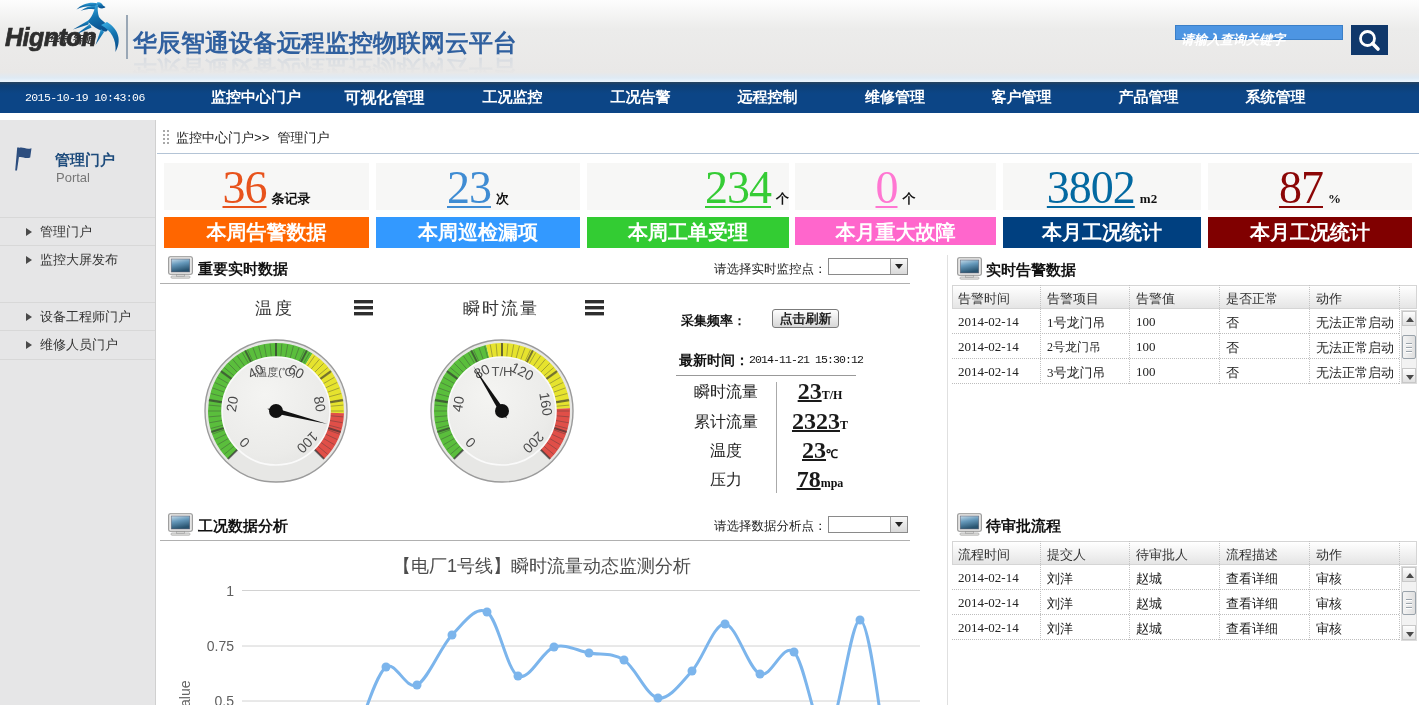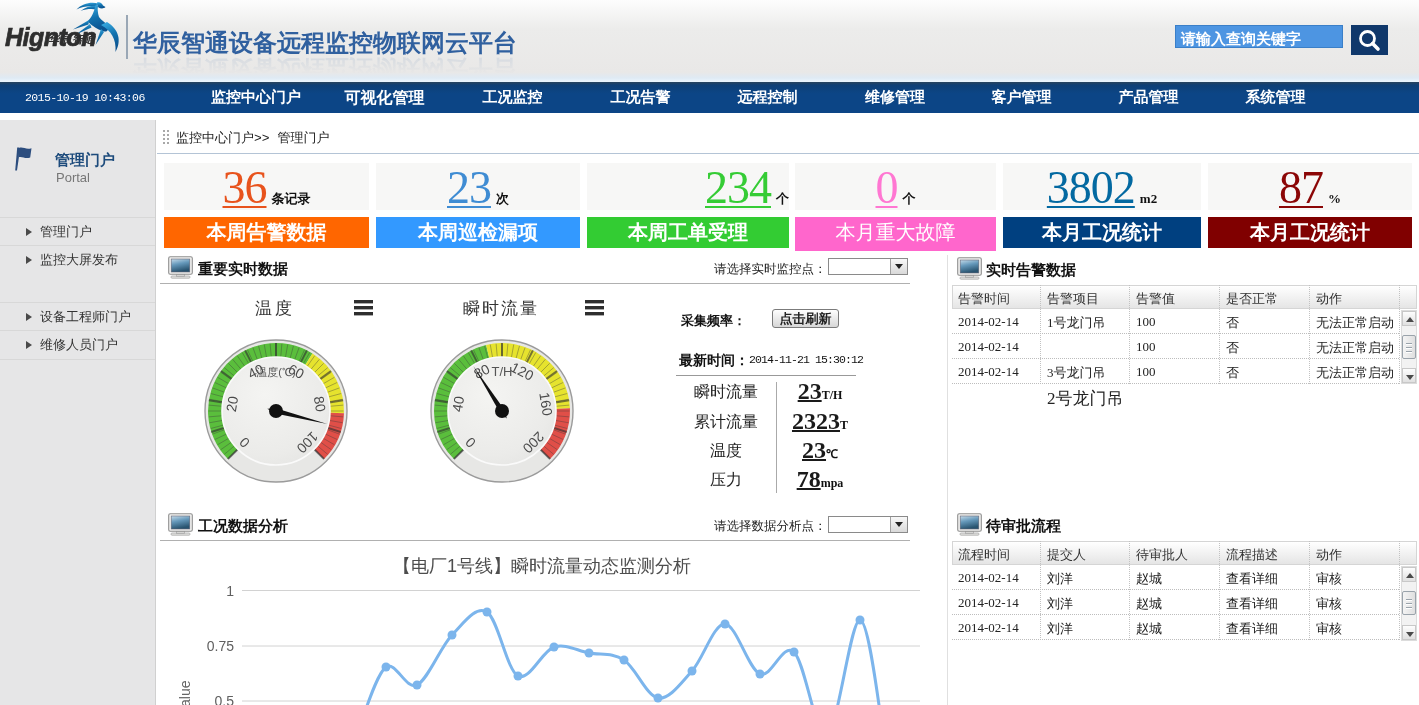--- a/index.html
+++ b/index.html
@@ -32,21 +32,21 @@
 <path d="M19,23 L5,33.5 L20.5,26.5 Z"></path>
 <path d="M30,28 L24.5,44 L33,31 Z"></path>
 <path d="M30,24 C40,29.5 45.5,38 44.5,51 C50.5,40.5 48.5,28.5 36,21 Z"></path>
 </g>
 </svg></div>
   <div class="sans" style="position:absolute;left:5px;top:23px;font-size:25px;font-weight:bold;font-style:italic;color:#2e2e2e;letter-spacing:-0.5px;-webkit-text-stroke:0.7px #2e2e2e;">Hignton</div>
   <div class="sans" style="position:absolute;left:48px;top:32px;font-size:11px;font-weight:bold;font-style:italic;color:#2e2e2e;letter-spacing:1px;">华辰智通</div>
   <div style="position:absolute;left:126px;top:15px;width:2px;height:44px;background:#9aa7b5;"></div>
   <div class="sans" style="position:absolute;left:133px;top:27px;font-size:24px;font-weight:bold;color:#30609f;white-space:nowrap;">华辰智通设备远程监控物联网云平台</div>
   <div class="sans" style="position:absolute;left:133px;top:53px;font-size:24px;font-weight:bold;color:#30609f;white-space:nowrap;transform:scaleY(-1);opacity:0.15;-webkit-mask-image:linear-gradient(to top,rgba(0,0,0,0.9),transparent 65%);">华辰智通设备远程监控物联网云平台</div>
-  <div style="position:absolute;left:1175px;top:25px;width:168px;height:23px;background:#4d95e2;border:1px solid #3a7fc8;box-sizing:border-box;color:#fff;font-size:15px;font-weight:bold;line-height:27px;padding-left:5px;">请输入查询关键字</div>
+  <div style="position:absolute;left:1175px;top:25px;width:168px;height:15px;background:#4d95e2;border:1px solid #3a7fc8;box-sizing:border-box;color:#fff;font-size:13px;font-weight:bold;line-height:27px;padding-left:5px;font-style:italic;">请输入查询关键字</div>
   <div style="position:absolute;left:1351px;top:25px;width:37px;height:30px;background:#10386b;">
     <div style="position:absolute;left:6px;top:3px;"><svg width="24" height="24" viewBox="0 0 24 24">
 <circle cx="10.5" cy="10.5" r="7" fill="none" stroke="#fff" stroke-width="2.8"></circle>
 <line x1="15.6" y1="15.6" x2="21" y2="21" stroke="#fff" stroke-width="3.6" stroke-linecap="round"></line>
 </svg></div>
   </div>
 </div>
 
 <div style="position:absolute;left:0;top:82px;width:1419px;height:31px;background:linear-gradient(180deg,#29445e 0%,#0e4076 10%,#0c4586 38%,#0c4586 100%);">
   <span style="position:absolute;left:25px;top:0;line-height:31px;font-family:'Liberation Mono',monospace;font-size:11.5px;letter-spacing:-0.6px;color:#fff;">2015-10-19 10:43:06</span>
@@ -109,21 +109,21 @@
 <span style="font-family:'Liberation Serif',serif;font-size:46px;line-height:49px;letter-spacing:-1px;color:#3f8cd3;text-decoration:underline;text-decoration-thickness:2px;text-underline-offset:3px;">23</span><span style="font-size:13px;font-weight:bold;color:#111;margin-left:5px;">次</span>
 </div>
 <div style="position:absolute;left:376px;top:217px;width:204px;height:31px;background:#3399ff;color:#fff;font-size:20px;font-family:'Liberation Serif',serif;font-weight:bold;text-align:center;line-height:31px;">本周巡检漏项</div>
 <div style="position:absolute;left:587px;top:163px;width:202px;height:47px;background:#f7f7f6;text-align:right;">
 <span style="font-family:'Liberation Serif',serif;font-size:46px;line-height:49px;letter-spacing:-1px;color:#35cc35;text-decoration:underline;text-decoration-thickness:2px;text-underline-offset:3px;">234</span><span style="font-size:13px;font-weight:bold;color:#111;margin-left:5px;">个</span>
 </div>
 <div style="position:absolute;left:587px;top:217px;width:202px;height:31px;background:#33cc33;color:#fff;font-size:20px;font-family:'Liberation Serif',serif;font-weight:bold;text-align:center;line-height:31px;">本周工单受理</div>
 <div style="position:absolute;left:795px;top:163px;width:201px;height:47px;background:#f7f7f6;text-align:center;">
 <span style="font-family:'Liberation Serif',serif;font-size:46px;line-height:49px;letter-spacing:-1px;color:#ff77d2;text-decoration:underline;text-decoration-thickness:2px;text-underline-offset:3px;">0</span><span style="font-size:13px;font-weight:bold;color:#111;margin-left:5px;">个</span>
 </div>
-<div style="position:absolute;left:795px;top:217px;width:201px;height:34px;background:#ff66cc;color:#fff;font-size:20px;font-family:'Liberation Serif',serif;font-weight:normal;text-align:center;line-height:31px;">本月重大故障</div>
+<div style="position:absolute;left:795px;top:217px;width:201px;height:28px;background:#ff66cc;color:#fff;font-size:20px;font-family:'Liberation Serif',serif;font-weight:bold;text-align:center;line-height:31px;">本月重大故障</div>
 <div style="position:absolute;left:1003px;top:163px;width:198px;height:47px;background:#f7f7f6;text-align:center;">
 <span style="font-family:'Liberation Serif',serif;font-size:46px;line-height:49px;letter-spacing:-1px;color:#0369a1;text-decoration:underline;text-decoration-thickness:2px;text-underline-offset:3px;margin-top:19px;">3802</span><span style="font-size:13px;font-weight:bold;color:#111;margin-left:5px;">m2</span>
 </div>
 <div style="position:absolute;left:1003px;top:217px;width:198px;height:31px;background:#004080;color:#fff;font-size:20px;font-family:'Liberation Serif',serif;font-weight:bold;text-align:center;line-height:31px;">本月工况统计</div>
 <div style="position:absolute;left:1208px;top:163px;width:204px;height:47px;background:#f7f7f6;text-align:center;">
 <span style="font-family:'Liberation Serif',serif;font-size:46px;line-height:49px;letter-spacing:-1px;color:#8b0606;text-decoration:underline;text-decoration-thickness:2px;text-underline-offset:3px;">87</span><span style="font-size:13px;font-weight:bold;color:#111;margin-left:5px;">%</span>
 </div>
 <div style="position:absolute;left:1208px;top:217px;width:204px;height:31px;background:#800000;color:#fff;font-size:20px;font-family:'Liberation Serif',serif;font-weight:bold;text-align:center;line-height:31px;">本月工况统计</div>
 
 <div style="position:absolute;left:168px;top:256px;"><svg width="25" height="25" viewBox="0 0 25 25">
@@ -430,21 +430,21 @@
 <div style="position:absolute;left:1219px;top:285px;width:1px;height:99px;border-left:1px dotted #c2c2c2;"></div>
 <div style="position:absolute;left:1309px;top:285px;width:1px;height:99px;border-left:1px dotted #c2c2c2;"></div>
 <div style="position:absolute;left:1399px;top:285px;width:1px;height:99px;border-left:1px dotted #c2c2c2;"></div>
 <div style="position:absolute;left:958px;top:314px;font-size:13px;color:#222;">2014-02-14</div>
 <div style="position:absolute;left:1047px;top:314px;font-size:13px;color:#222;">1号龙门吊</div>
 <div style="position:absolute;left:1136px;top:314px;font-size:13px;color:#222;">100</div>
 <div style="position:absolute;left:1226px;top:314px;font-size:13px;color:#222;">否</div>
 <div style="position:absolute;left:1316px;top:314px;font-size:13px;color:#222;">无法正常启动</div>
 <div style="position:absolute;left:952px;top:333px;width:447px;border-top:1px dotted #bdbdbd;"></div>
 <div style="position:absolute;left:958px;top:339px;font-size:13px;color:#222;">2014-02-14</div>
-<div style="position:absolute;left:1047px;top:339px;font-size:17px;color:#222;margin-top:48px;">2号龙门吊</div>
+<div style="position:absolute;left:1047px;top:339px;font-size:12px;color:#222;">2号龙门吊</div>
 <div style="position:absolute;left:1136px;top:339px;font-size:13px;color:#222;">100</div>
 <div style="position:absolute;left:1226px;top:339px;font-size:13px;color:#222;">否</div>
 <div style="position:absolute;left:1316px;top:339px;font-size:13px;color:#222;">无法正常启动</div>
 <div style="position:absolute;left:952px;top:358px;width:447px;border-top:1px dotted #bdbdbd;"></div>
 <div style="position:absolute;left:958px;top:364px;font-size:13px;color:#222;">2014-02-14</div>
 <div style="position:absolute;left:1047px;top:364px;font-size:13px;color:#222;">3号龙门吊</div>
 <div style="position:absolute;left:1136px;top:364px;font-size:13px;color:#222;">100</div>
 <div style="position:absolute;left:1226px;top:364px;font-size:13px;color:#222;">否</div>
 <div style="position:absolute;left:1316px;top:364px;font-size:13px;color:#222;">无法正常启动</div>
 <div style="position:absolute;left:952px;top:383px;width:447px;border-top:1px dotted #bdbdbd;"></div>

